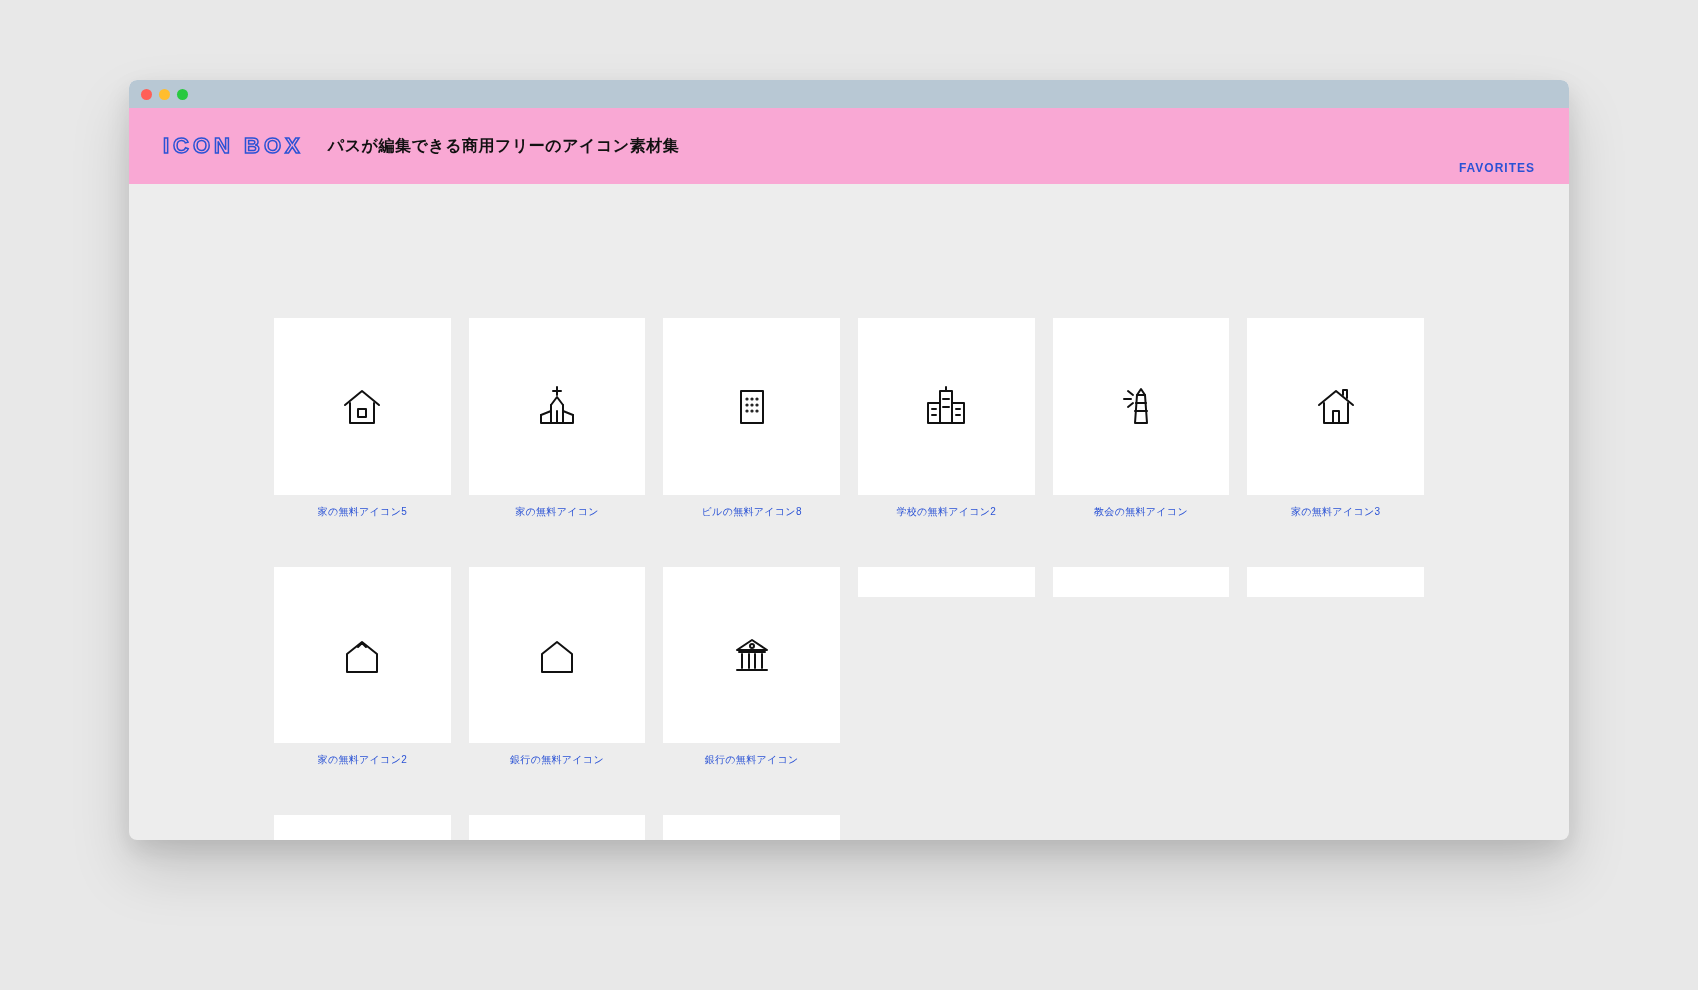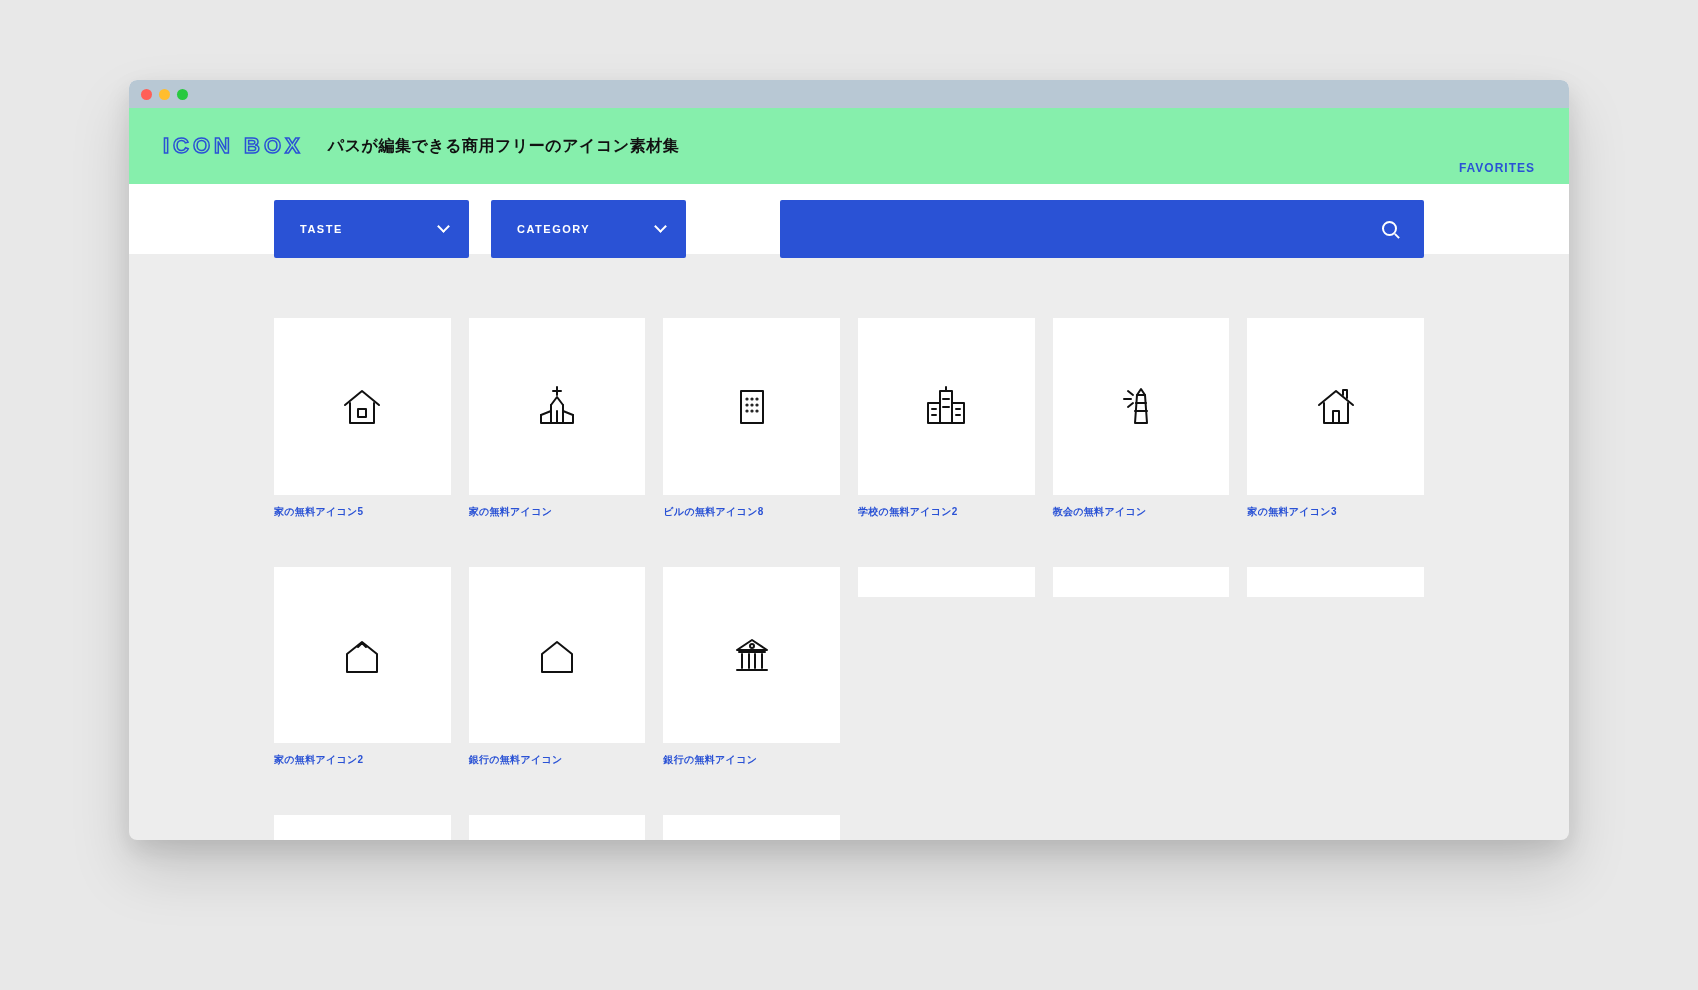--- a/index.html
+++ b/index.html
@@ -33,21 +33,21 @@
     padding-left: 12px;
     gap: 7px;
   }
   .traffic { width: 11px; height: 11px; border-radius: 50%; }
   .traffic.red { background: #ff5f57; }
   .traffic.yellow { background: #ffbd2e; }
   .traffic.green { background: #28c940; }
 
   .header {
     height: 76px;
-    background: #86efac;
+    background: #f9a8d4;
     display: flex;
     align-items: center;
     padding: 0 34px;
     justify-content: space-between;
   }
   .brand-wrap { display: flex; align-items: center; gap: 24px; }
   .logo {
     font-family: "Arial", sans-serif;
     font-weight: 800;
     font-size: 22px;
@@ -165,23 +165,24 @@
     background: #fff;
     display: flex;
     align-items: center;
     justify-content: center;
     cursor: pointer;
   }
   .thumb svg { width: 50px; height: 50px; stroke: #111; stroke-width: 2; fill: none; stroke-linecap: round; stroke-linejoin: round; }
   .caption {
     margin-top: 10px;
     font-size: 10px;
-    font-weight: 700;
+    font-weight: 400;
     color: #2a52d5;
     letter-spacing: 0.3px;
+    text-align: center;
   }
   .row3 .thumb { height: 30px; aspect-ratio: auto; }
 </style>
 </head>
 <body>
 
 <div class="window">
 
   <div class="titlebar">
     <div class="traffic red"></div>
@@ -190,37 +191,20 @@
   </div>
 
   <div class="header">
     <div class="brand-wrap">
       <div class="logo">ICON BOX</div>
       <div class="tagline">パスが編集できる商用フリーのアイコン素材集</div>
     </div>
     <a class="favorites">FAVORITES</a>
   </div>
 
-  <div class="filters">
-    <div class="filters-inner">
-      <div class="dropdown">
-        <span>TASTE</span>
-        <span class="chevron"></span>
-      </div>
-      <div class="dropdown">
-        <span>CATEGORY</span>
-        <span class="chevron"></span>
-      </div>
-      <div class="spacer-flex"></div>
-      <div class="searchbar">
-        <input class="search-input" type="text" value="" style="">
-        <span class="search-icon"></span>
-      </div>
-    </div>
-  </div>
 
   <div class="gallery">
     <div class="gallery-inner">
 
       <div class="card">
         <div class="thumb">
           <svg viewBox="0 0 50 50">
             <path d="M8 24 L25 10 L42 24"></path>
               <path d="M13 22 V42 H37 V22"></path>
               <rect x="21" y="28" width="8" height="8"></rect>

